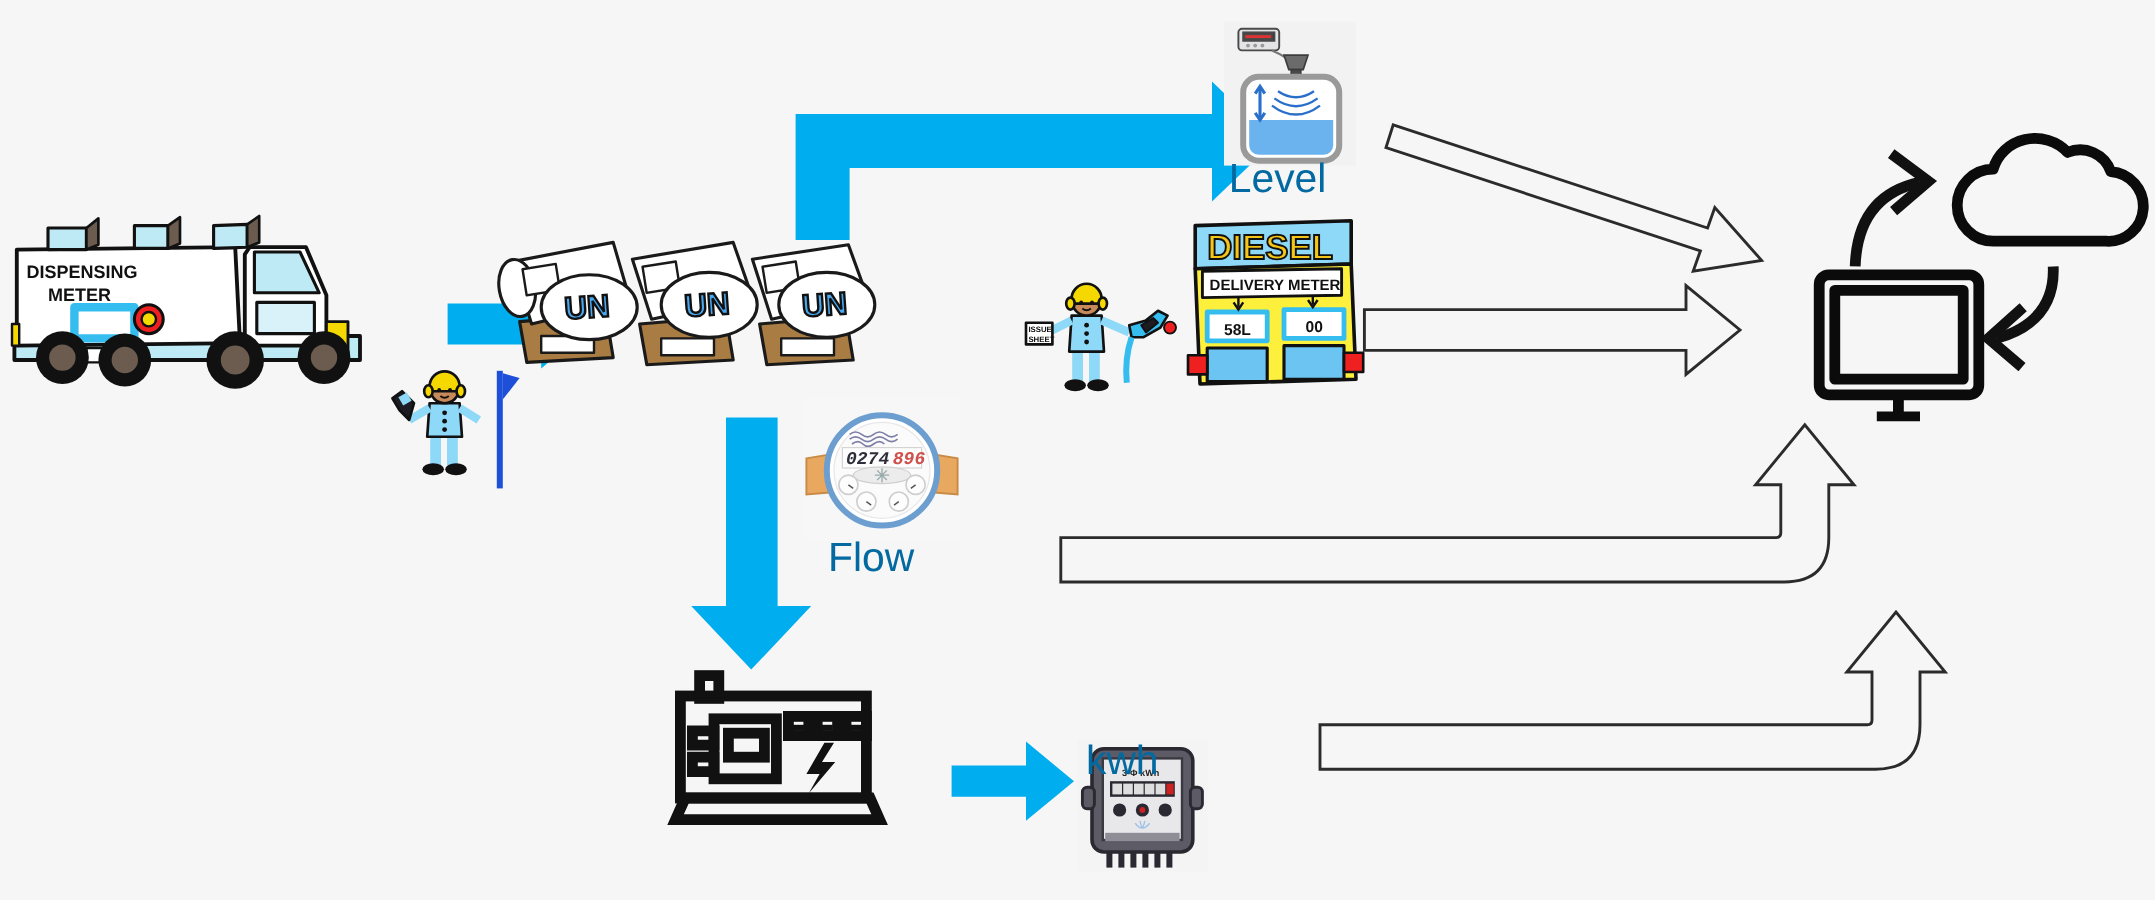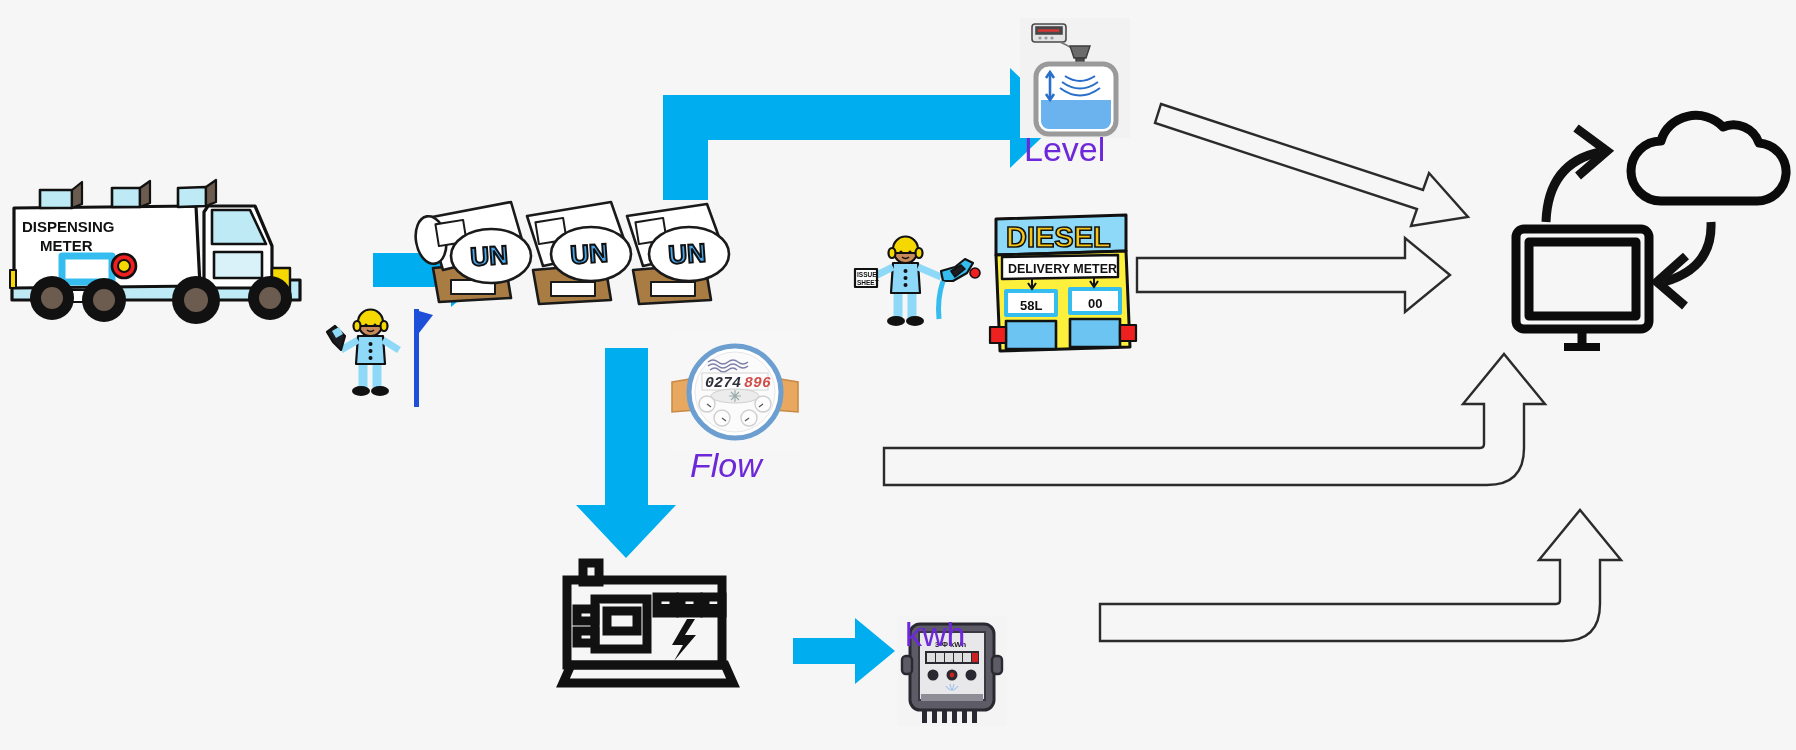--- a/index.html
+++ b/index.html
@@ -7,21 +7,21 @@
     width:1796px;height:750px;
     background:#f6f6f6;
     font-family:"Liberation Sans", sans-serif;
     overflow:hidden;
     position:relative;
   }
   #stage{position:absolute;left:0;top:0;width:1796px;height:750px;}
   .node{position:absolute;}
   .label{
     position:absolute;
-    color:#6d28d9;
+    color:#0369a1;
     font-family:"Liberation Sans", sans-serif;
     font-weight:400;
     white-space:nowrap;
     line-height:1;
   }
   svg{display:block;overflow:visible;}
   .vec{position:absolute;left:0;top:0;width:1796px;height:750px;pointer-events:none;}
 </style>
 </head>
 <body style="background: rgb(246, 246, 246);">
@@ -263,21 +263,21 @@
         <path d="M37,72 L41,75"></path>
           <path d="M93,72 L89,75"></path>
         <path d="M52,86 L56,89"></path>
           <path d="M79,86 L75,89"></path>
       </g>
       <g stroke="#9aa" stroke-width="1.1" fill="none">
         <path d="M65,58 L65,70 M59,64 L71,64 M61,60 L69,68 M69,60 L61,68"></path>
       </g>
     </svg>
   </div>
-  <span class="label" style="left:690px;top:448px;font-size:34px;font-style:italic;">Flow</span>
+  <span class="label" style="left:690px;top:448px;font-size:34px;">Flow</span>
 
   <div class="node" style="left:855px;top:225px;width:125px;height:110px;">
     <svg width="125" height="110" viewBox="0 0 125 110">
       <g stroke="#111" stroke-width="2.2" stroke-linejoin="round">
 
         <path d="M43,66 L43,93 M57,66 L57,93" stroke="#8ed8f8" stroke-width="9"></path>
         <ellipse cx="41" cy="96" rx="9" ry="5" fill="#111" stroke="none"></ellipse>
         <ellipse cx="60" cy="96" rx="9" ry="5" fill="#111" stroke="none"></ellipse>
 
         <path d="M38,38 L63,38 L65,68 L36,68 Z" fill="#8ed8f8"></path>
@@ -302,21 +302,21 @@
         <path d="M96,46 L106,40 L110,44 L100,52 Z" fill="#1c1c22" stroke-width="1.6"></path>
         <circle cx="120" cy="48" r="5" fill="#ef2020" stroke-width="1.6"></circle>
 
         <path d="M88,56 q-6,18 -4,38" fill="none" stroke="#36bdf0" stroke-width="5"></path>
       </g>
       <text x="2" y="52" font-family="'Liberation Sans',sans-serif" font-size="6.5" font-weight="700" fill="#111">ISSUE</text>
       <text x="2" y="60" font-family="'Liberation Sans',sans-serif" font-size="6.5" font-weight="700" fill="#111">SHEET</text>
     </svg>
   </div>
 
-  <div class="node" style="left:990px;top:205px;width:150px;height:150px;">
+  <div class="node" style="left:990px;top:174px;width:150px;height:150px;">
     <svg width="150" height="150" viewBox="0 0 150 150">
       <g stroke="#111" stroke-width="3" stroke-linejoin="round">
 
         <path d="M6,14 L136,10 L136,46 L6,50 Z" fill="#8ed8f8"></path>
 
         <path d="M6,50 L136,46 L140,142 L10,146 Z" fill="#fdf03c"></path>
 
         <path d="M12,52 L128,50 L128,72 L12,74 Z" fill="#ffffff" stroke-width="2.4"></path>
 
         <rect x="16" y="86" width="50" height="24" fill="#ffffff" stroke="#36bdf0" stroke-width="4"></rect>

